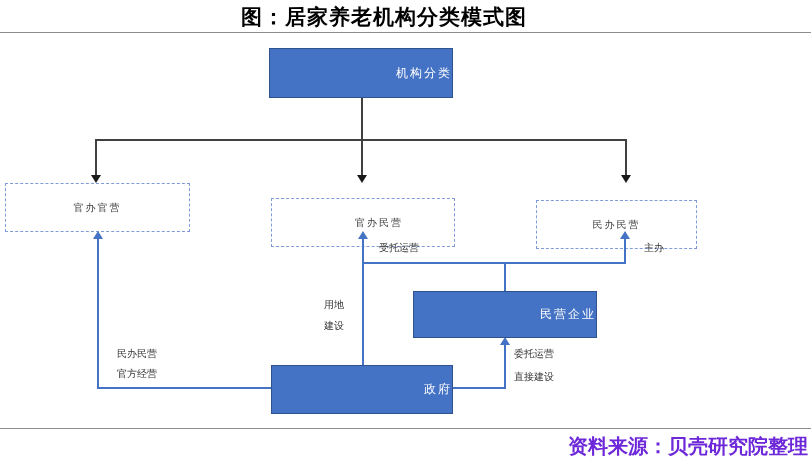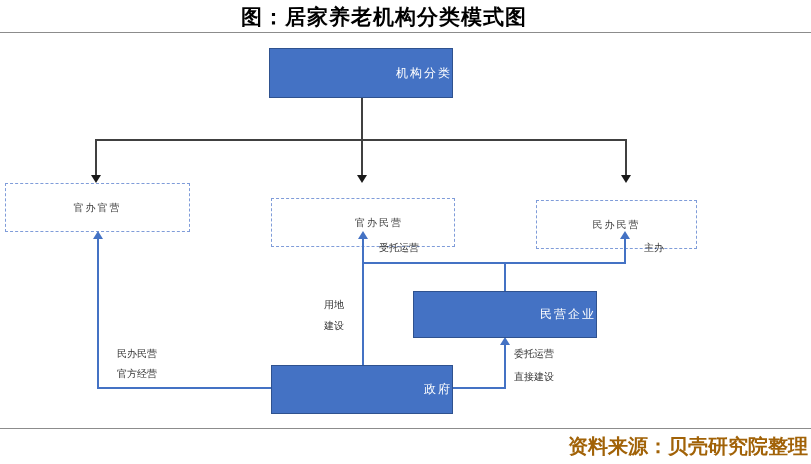--- a/index.html
+++ b/index.html
@@ -49,21 +49,21 @@
     border-bottom:8px solid #4472C4;
   }
   .elabel{
     position:absolute;
     font-size:10px;color:#333333;
     line-height:21px;white-space:nowrap;
   }
   .source{
     position:absolute;right:3px;top:433px;
     font-family:"DejaVu Serif","Liberation Serif",serif;
-    font-weight:bold;font-size:20px;color:#a16207;
+    font-weight:bold;font-size:20px;color:#6d28d9;
   }
 </style>
 </head>
 <body>
 
 <div id="canvas">
 
   <div class="title">图：居家养老机构分类模式图</div>
   <div class="hrule" style="top:32px;"></div>
 

